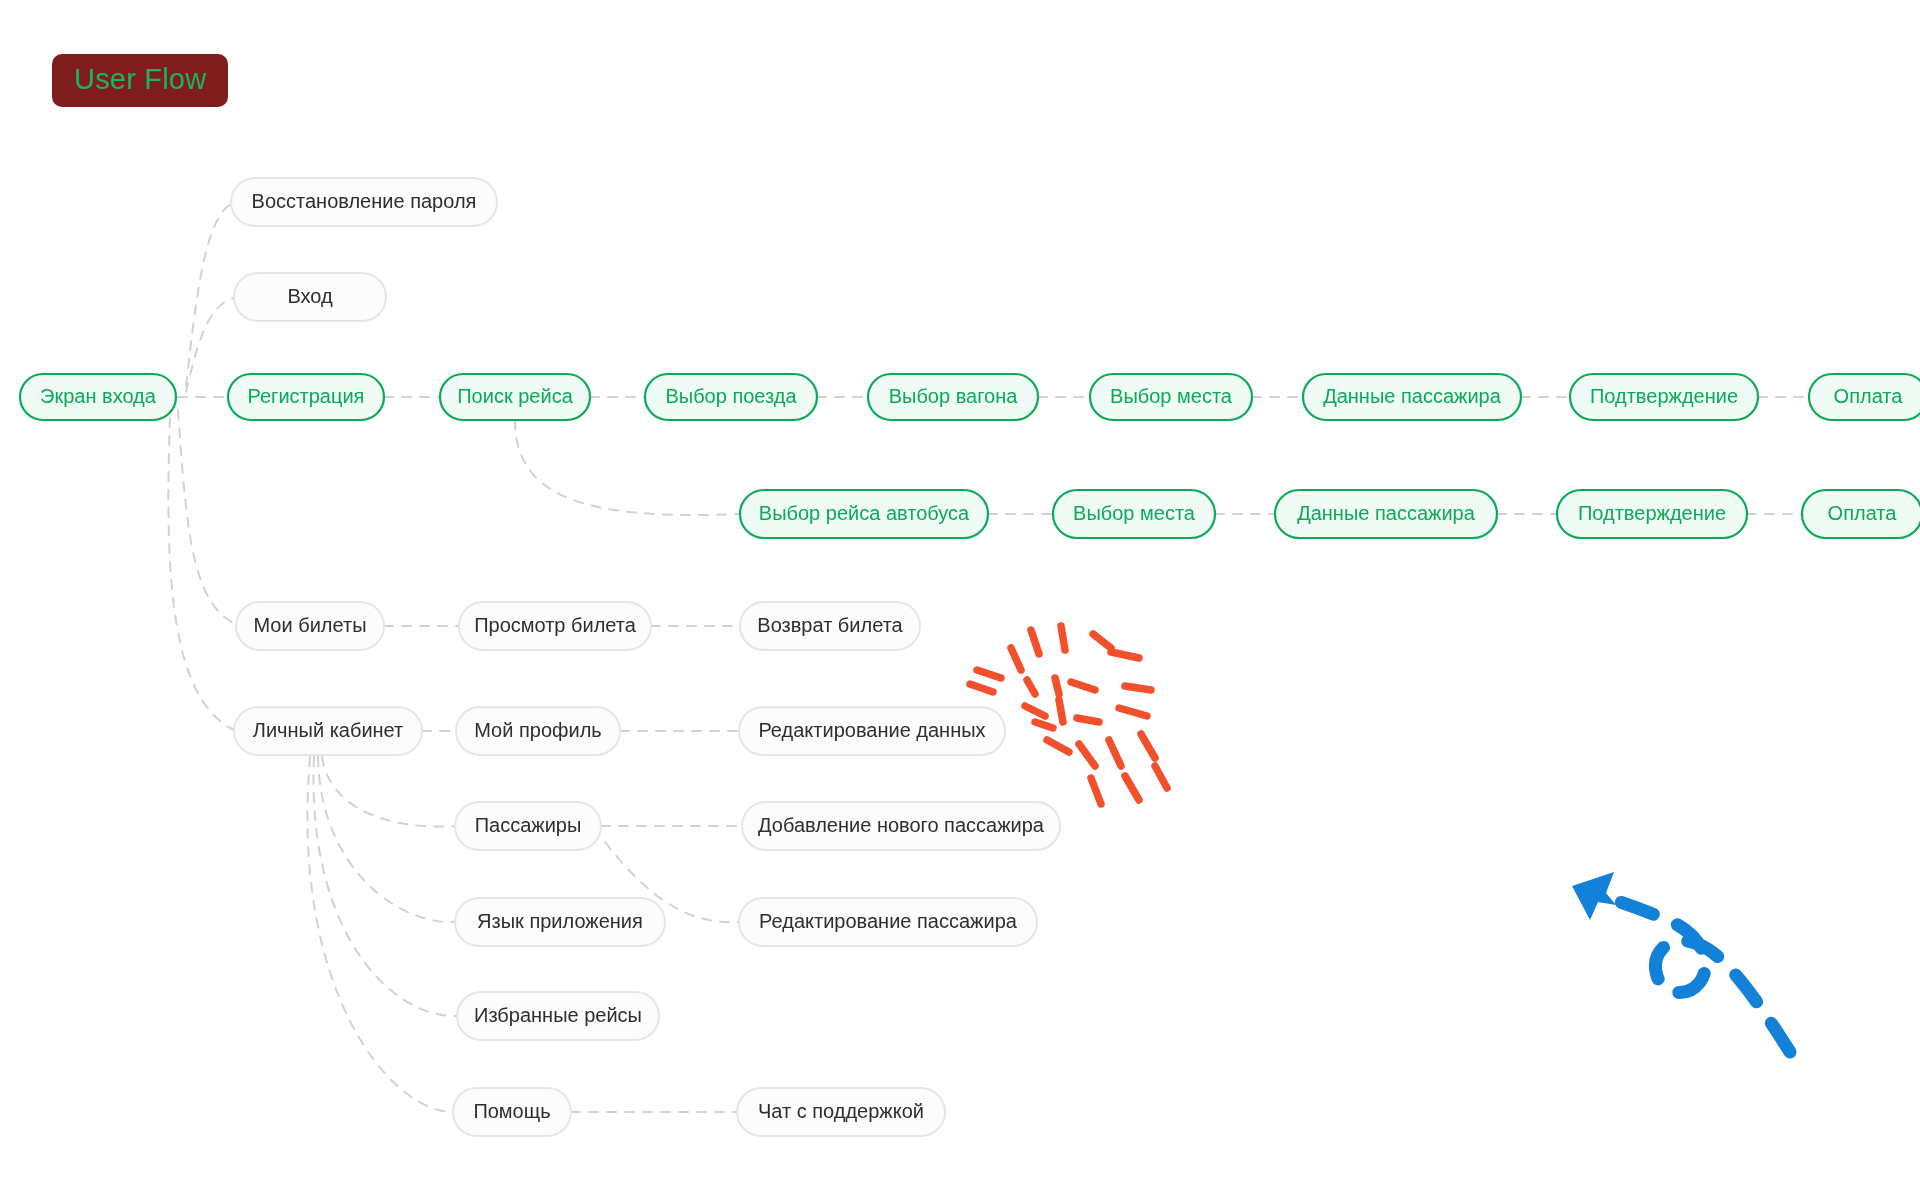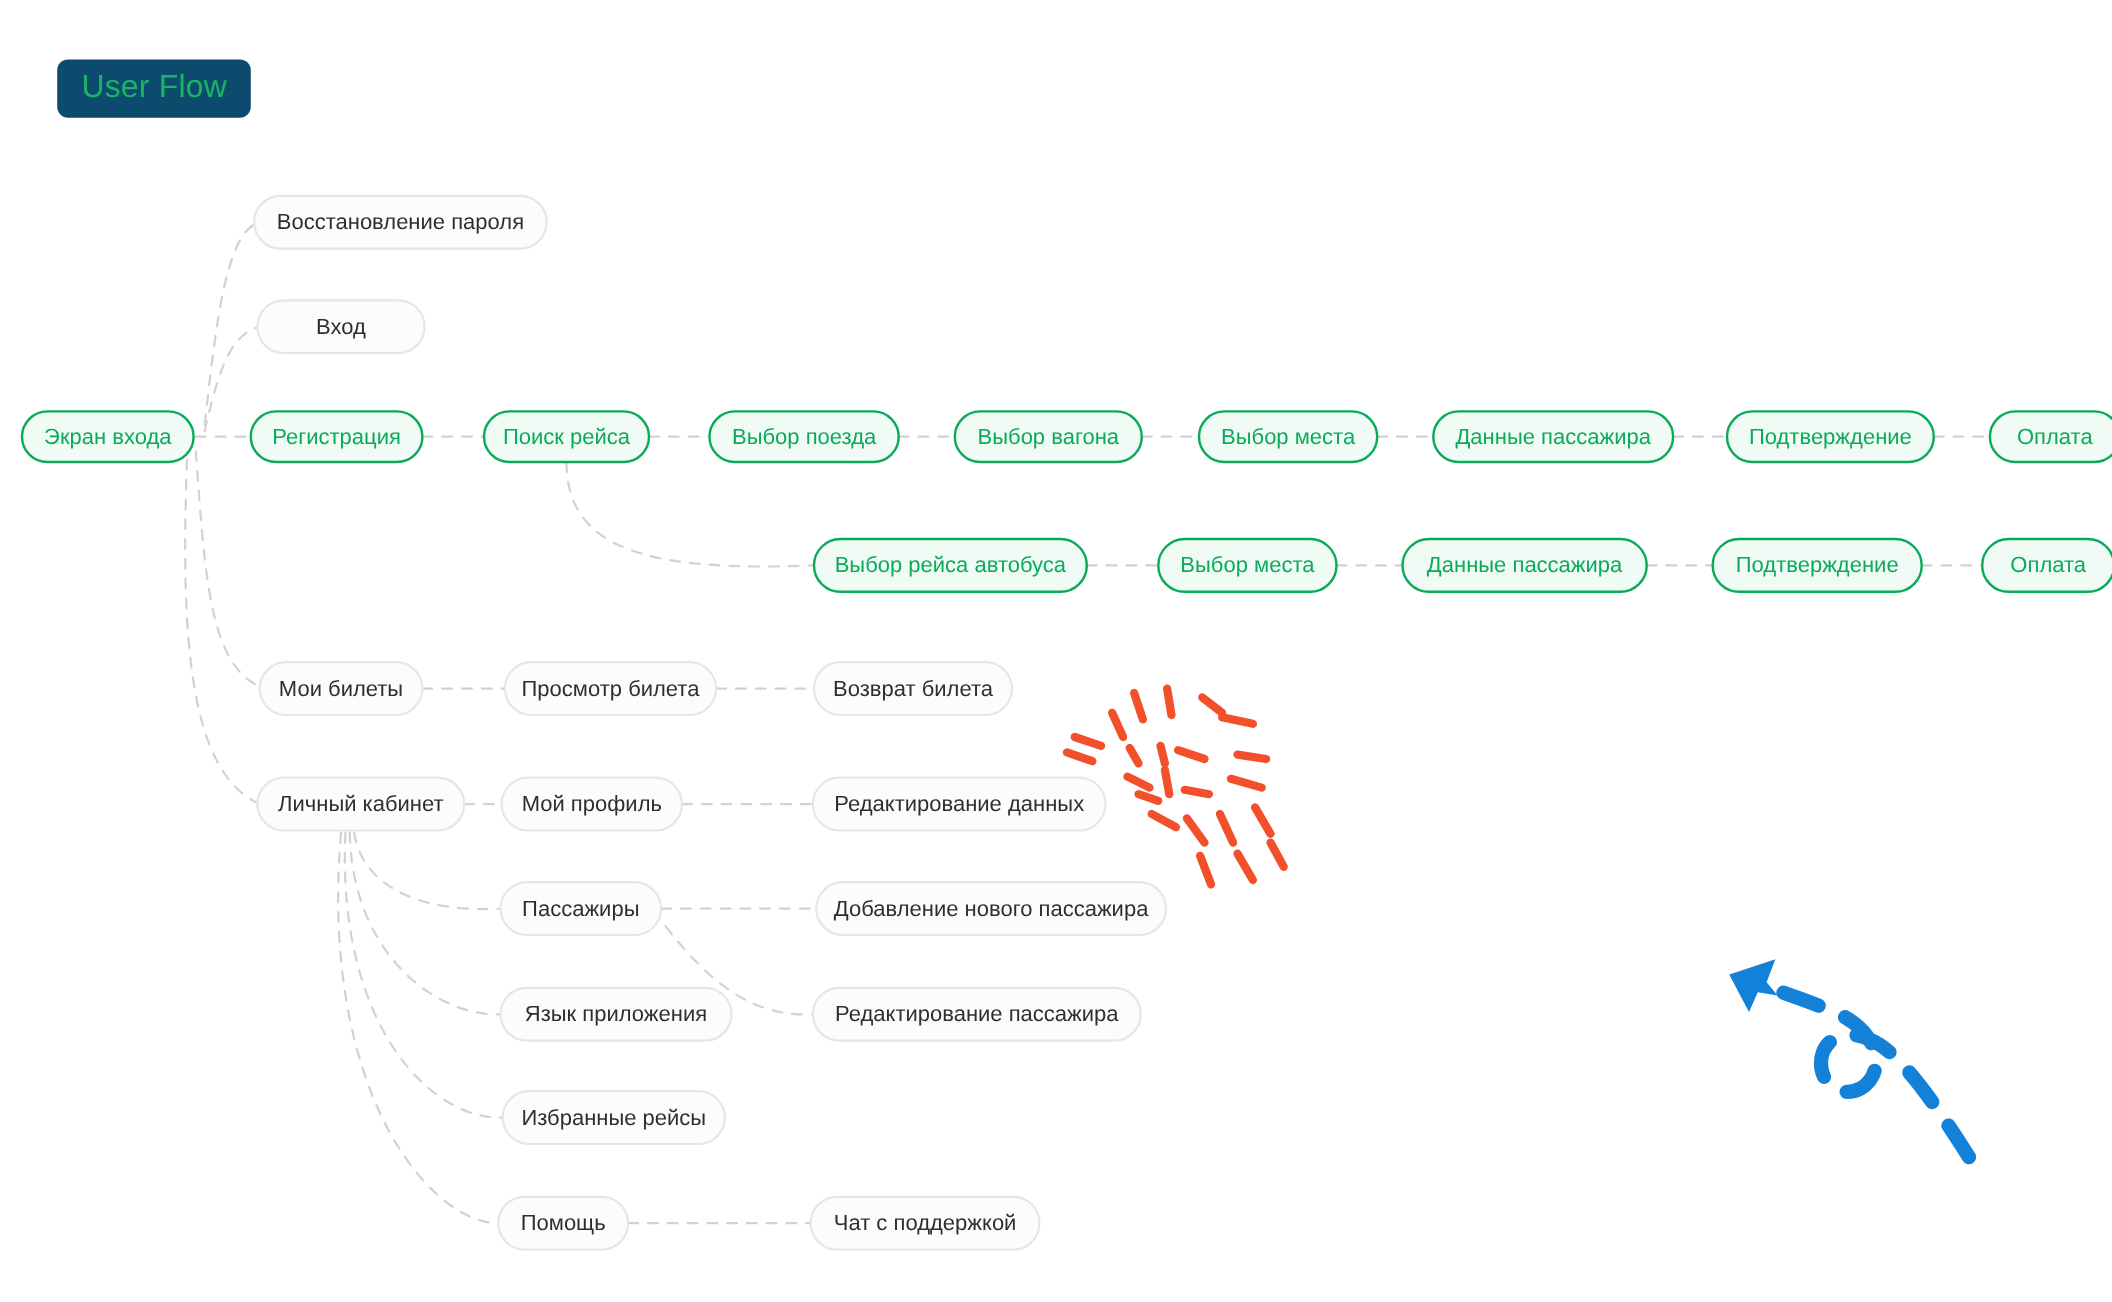--- a/index.html
+++ b/index.html
@@ -17,21 +17,21 @@
   #canvas {
     position: absolute;
     top: 0; left: 0;
     width: 1920px;
     height: 1184px;
   }
   .title-chip {
     position: absolute;
     left: 52px;
     top: 54px;
-    background: #0c4a6e;
+    background: #7f1d1d;
     border-radius: 10px;
     padding: 11px 22px 13px 22px;
     color: #19b563;
     font-size: 29px;
     font-family: "Liberation Sans", sans-serif;
     letter-spacing: 0.2px;
     line-height: 1;
   }
   
   .node-label {

